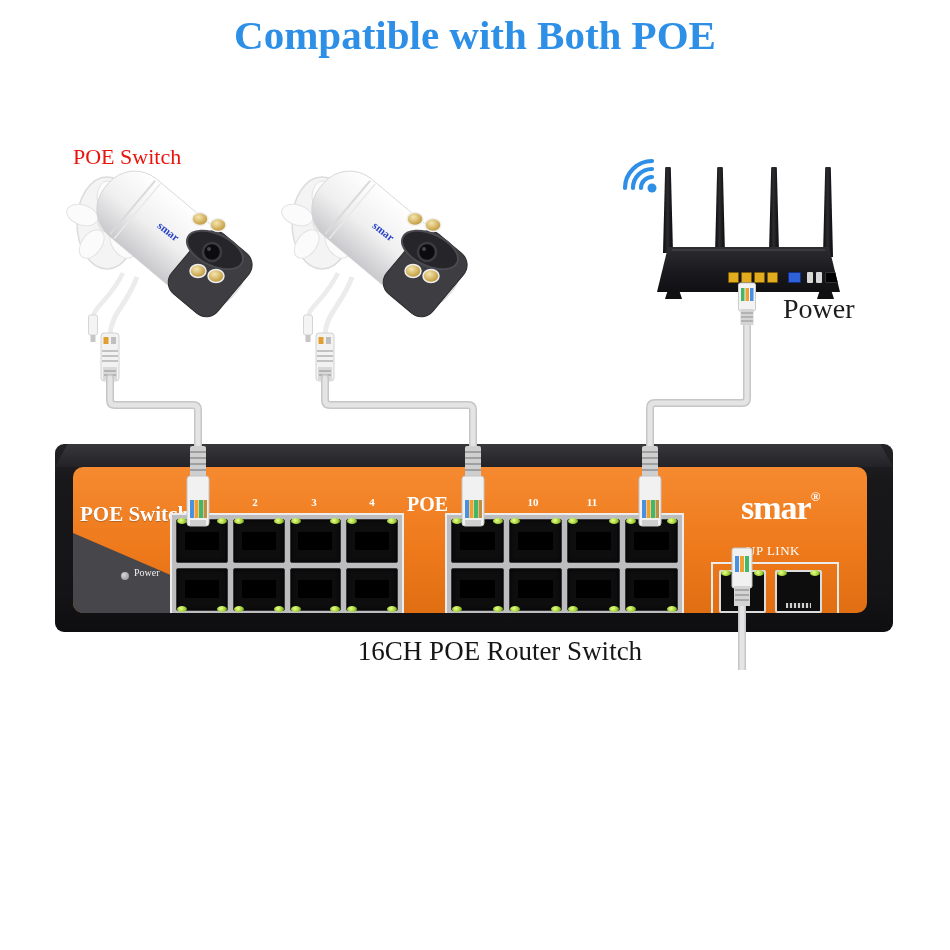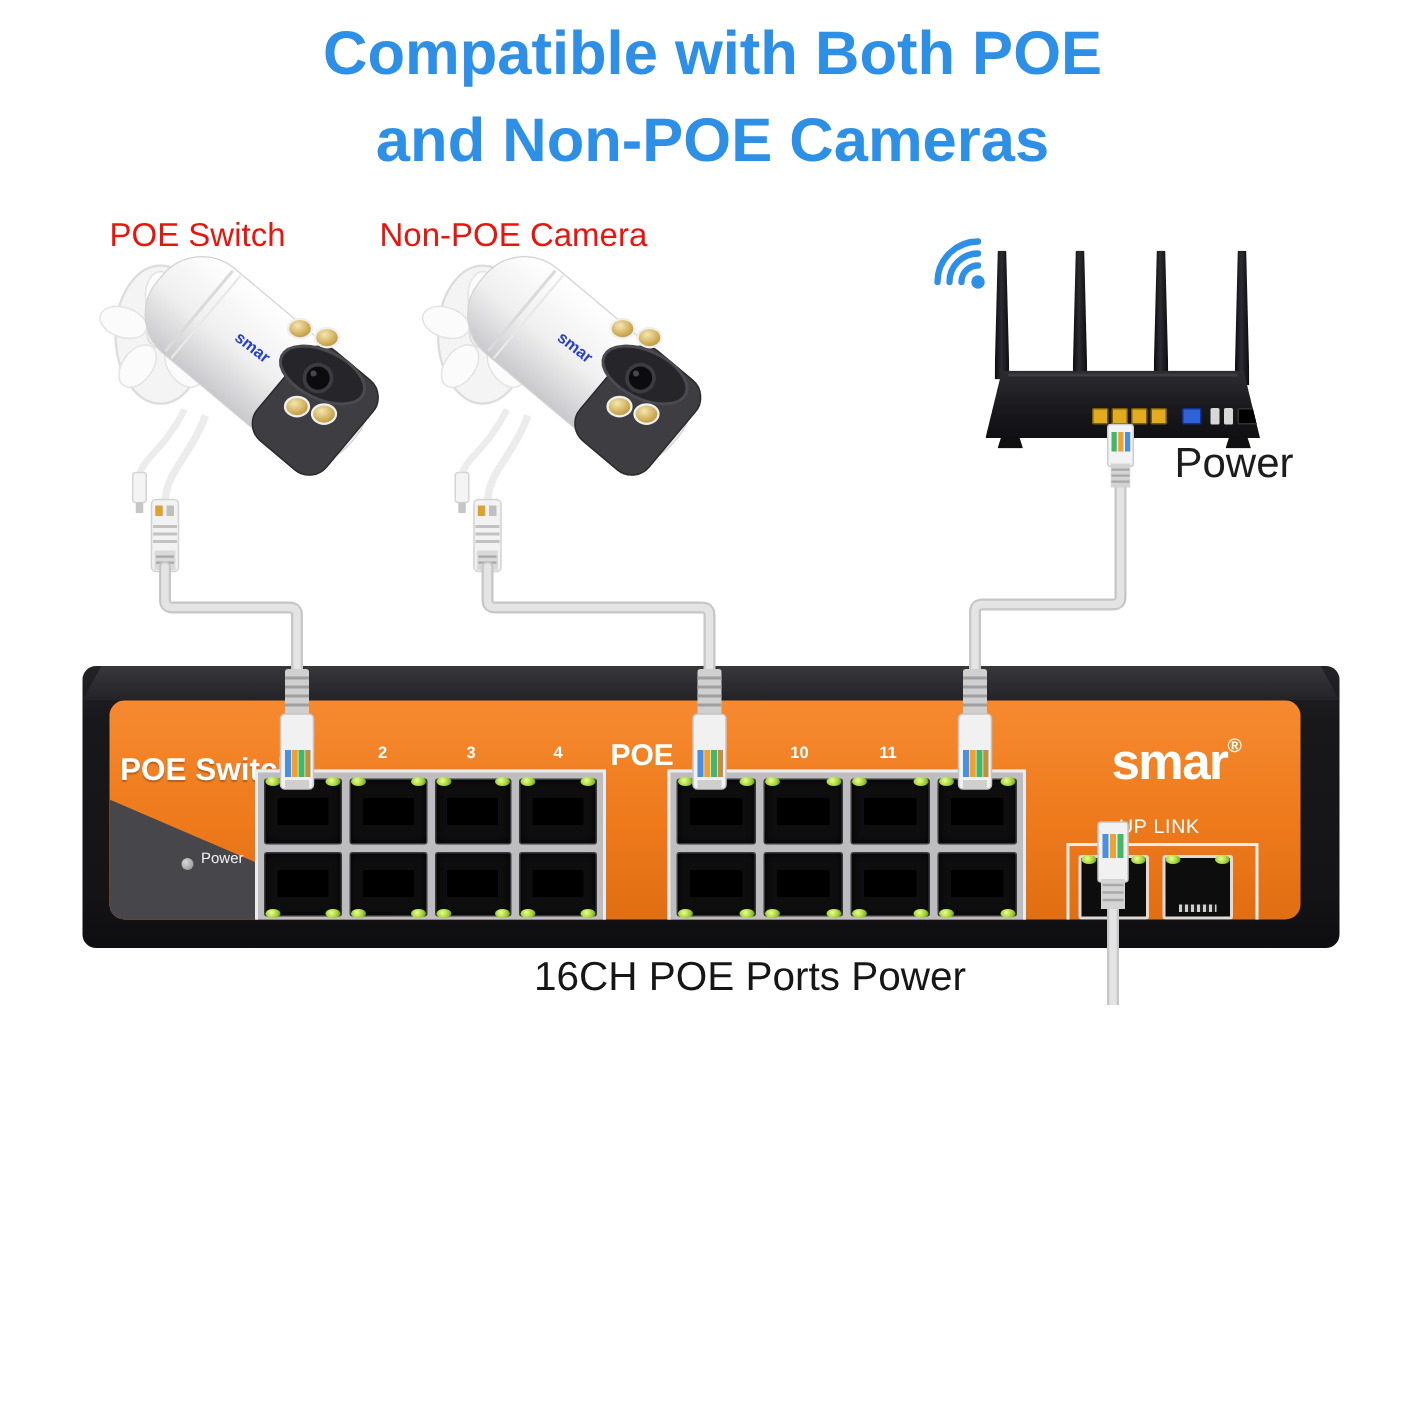--- a/index.html
+++ b/index.html
@@ -1,17 +1,17 @@
 <!DOCTYPE html>
 <html style="--title-blue: #2E8FE6; --label-red: #E8150E; --led-green: #9ACD32; --wifi-blue: #2E8FE6;"><head>
 <meta charset="utf-8">
 <style>
   html,body{margin:0;padding:0;background:#fff;}
   .stage{position:relative;width:950px;height:670px;background:#fff;overflow:hidden;
-         font-family:Liberation Sans, sans-serif;}
+         font-family:Liberation Serif, serif;}
   
   .title{position:absolute;left:0;top:6px;width:100%;text-align:center;
          font-size:41px;font-weight:700;color:var(--title-blue,#2E8FE6);line-height:1.42;}
   
   .cam-label{position:absolute;top:144px;font-size:22px;color:var(--label-red,#E8150E);}
   .cam-label.p1{left:73px;} .cam-label.p2{left:253px;}
   
   .camera{position:absolute;top:165px;width:200px;height:230px;}
   .camera.c1{left:65px;} .camera.c2{left:280px;}
   
@@ -113,25 +113,23 @@
   
   .cables{position:absolute;left:0;top:0;z-index:50;pointer-events:none;}
 </style>
 </head>
 <body>
 
 <div class="stage">
 
   <div class="title">
     <div>Compatible with Both POE</div>
-    <div>and Non-POE Cameras</div>
   </div>
 
   <div class="cam-label p1">POE Switch</div>
-  <div class="cam-label p2">Non-POE Camera</div>
 
   <div class="camera c1">
     <svg width="200" height="230" viewBox="0 0 200 230">
       <defs>
         <linearGradient id="bodyG1" x1="0" y1="0" x2="0" y2="1">
           <stop offset="0" stop-color="#ffffff"></stop>
             <stop offset=".55" stop-color="#efefef"></stop>
             <stop offset="1" stop-color="#c9c9cd"></stop>
         </linearGradient>
         <radialGradient id="ledG1" cx=".4" cy=".35" r=".9">
@@ -366,21 +364,21 @@
             <i class="r"></i>
           </div>
         <div class="uport u2">
             <i class="l"></i>
             <i class="r"></i>
             <span class="pins"></span>
           </div>
       </div>
     </div>
   </div>
-  <div class="sw-caption">16CH POE Ports Power</div>
+  <div class="sw-caption">16CH POE Router Switch</div>
 
   <div class="nvr">
     <div class="nvr-topface"></div>
     <div class="nvr-body">
       <div class="nvr-panel"></div>
       <div class="screw" style="left:32px;top:32px"></div>
       <div class="screw" style="left:500px;top:32px"></div>
       <div class="nvr-audio" style="left:184px;top:42px"></div>
       <div class="nvr-plabel" style="left:170px;top:57px">AUDIO OUT</div>
       <div class="nvr-vga" style="left:200px;top:27px">

